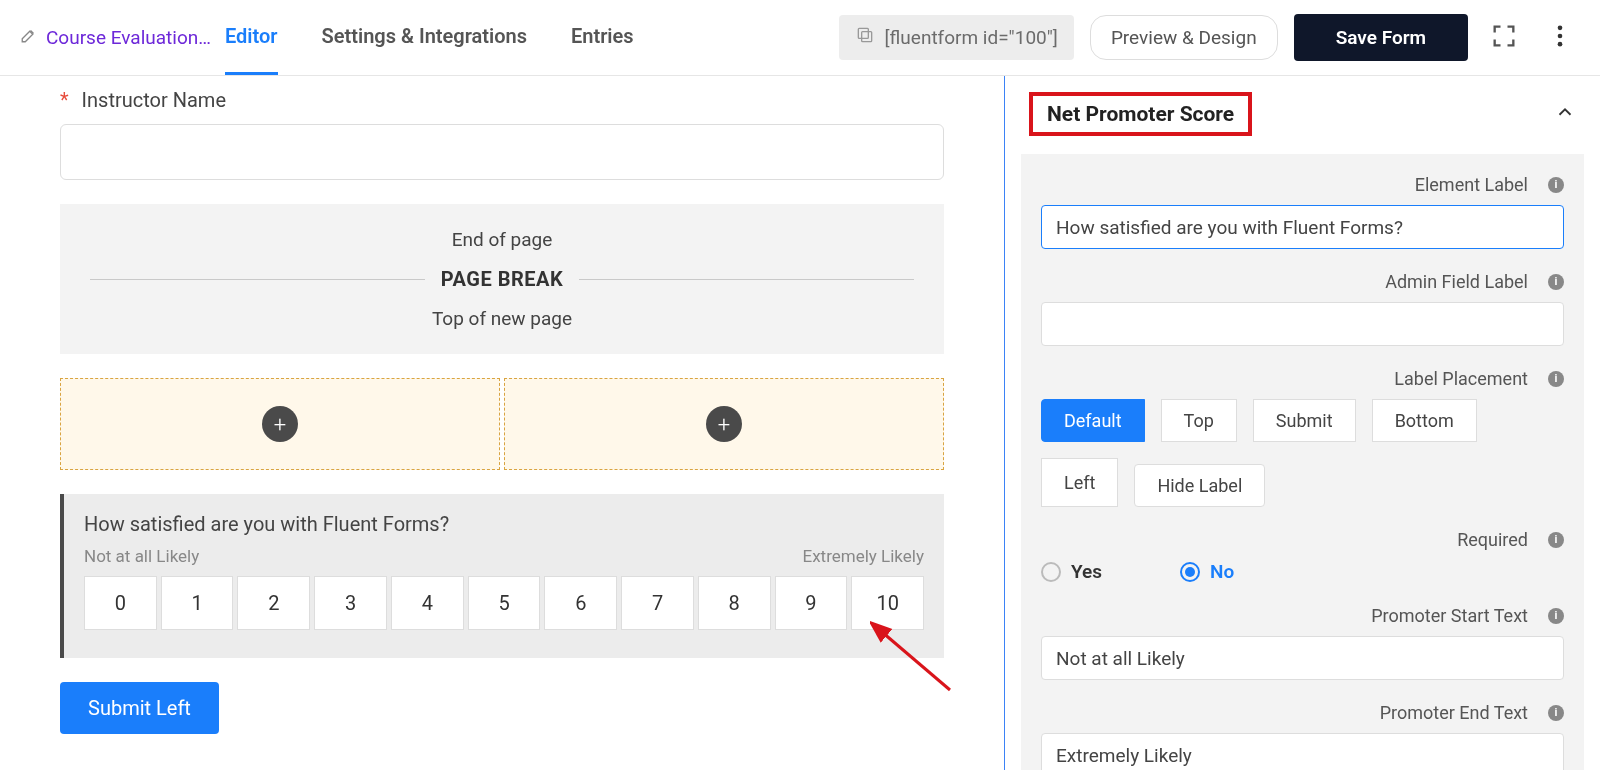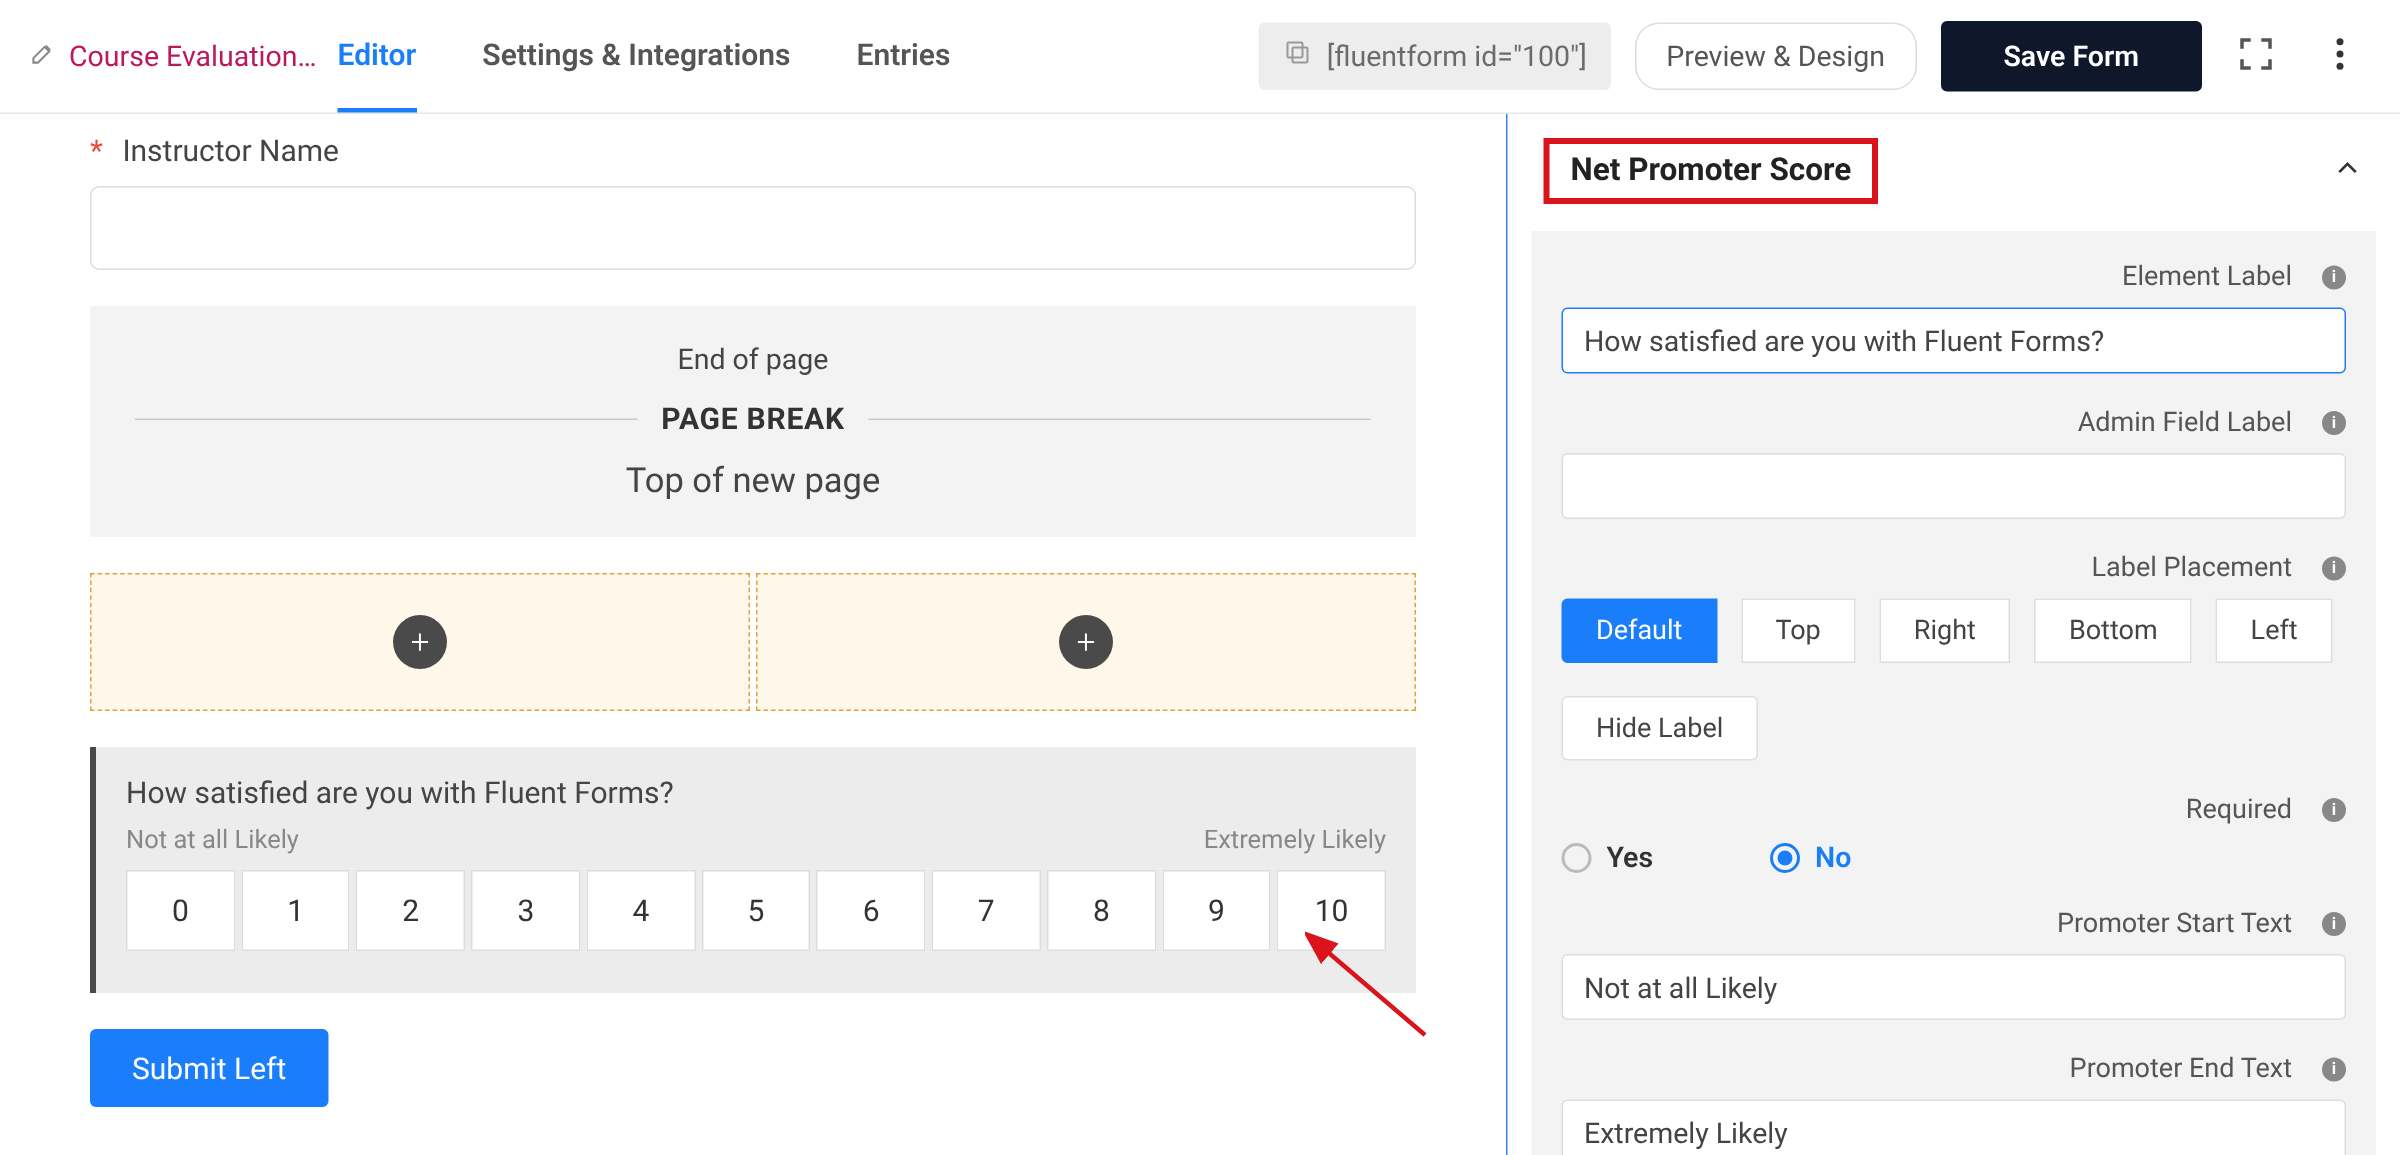--- a/index.html
+++ b/index.html
@@ -1,20 +1,20 @@
 <!DOCTYPE html>
 <html><head>
 <meta charset="utf-8">
 <style>
   * { box-sizing: border-box; font-family: -apple-system, BlinkMacSystemFont, "Segoe UI", Roboto, sans-serif; }
   body { margin: 0; background: #fff; color: #333; width: 1600px; height: 770px; overflow: hidden; }
 
   
   .topbar { display: flex; align-items: center; height: 76px; padding: 0 20px; border-bottom: 1px solid #e6e6e6; }
-  .form-name { display: flex; align-items: flex-end; gap: 8px; color: #be185d; font-size: 19px; min-width: 205px; }
+  .form-name { display: flex; align-items: flex-end; gap: 8px; color: #6d28d9; font-size: 19px; min-width: 205px; }
   .pencil-icon svg { width: 18px; height: 18px; stroke: #888; fill: none; stroke-width: 1.8; }
   .tabs { display: flex; align-items: stretch; gap: 44px; height: 100%; }
   .tab { display: flex; align-items: center; font-size: 20px; font-weight: 600; color: #555; cursor: pointer; border-bottom: 3px solid transparent; }
   .tab.active { color: #1a7efb; border-bottom-color: #1a7efb; }
   .top-right { margin-left: auto; display: flex; align-items: center; gap: 16px; }
   .shortcode { display: flex; align-items: center; gap: 10px; background: #ededed; color: #6b6b6b; padding: 10px 16px; border-radius: 4px; font-size: 19px; }
   .shortcode svg { width: 20px; height: 20px; stroke: #999; fill: none; stroke-width: 1.6; }
   .btn-ghost { border: 1px solid #ddd; background: #fff; color: #555; font-size: 19px; padding: 10px 20px; border-radius: 16px; cursor: pointer; }
   .btn-primary { background: #0f172a; color: #fff; border: none; font-size: 19px; font-weight: 600; padding: 12px 42px; border-radius: 4px; cursor: pointer; }
   .icon-btn { background: none; border: none; cursor: pointer; padding: 6px; }
@@ -29,21 +29,21 @@
   .field-block { margin-bottom: 20px; }
   .field-label { font-size: 20px; color: #444; margin-bottom: 12px; }
   .req-mark { color: #e74c3c; margin-right: 8px; }
   .text-input { width: 100%; height: 56px; border: 1px solid #ddd; border-radius: 6px; background: #fff; }
 
   .page-break { background: #f3f3f3; padding: 24px 30px; text-align: center; margin: 24px 0; }
   .pb-top { font-size: 19px; color: #444; padding-bottom: 10px; }
   .pb-mid-row { display: flex; align-items: center; gap: 16px; margin: 6px 0; }
   .pb-line { flex: 1; height: 1px; background: #c9c9c9; }
   .pb-mid { font-size: 20px; font-weight: 700; color: #333; letter-spacing: 0.5px; }
-  .pb-bot { font-size: 23px; color: #444; padding-top: 10px; }
+  .pb-bot { font-size: 19px; color: #444; padding-top: 10px; }
 
   .drop-row { display: flex; gap: 4px; margin: 24px 0; }
   .drop-cell { flex: 1; border: 1px dashed #d9a441; background: #fff8ea; display: flex; align-items: center; justify-content: center; height: 92px; }
   .plus-circle { width: 36px; height: 36px; border-radius: 50%; background: #4a4a4a; color: #fff; display: flex; align-items: center; justify-content: center; font-size: 22px; font-weight: 300; cursor: pointer; }
 
   .nps-block { background: #ececec; border-left: 4px solid #4a4a4a; padding: 18px 20px 28px; margin-top: 24px; }
   .nps-q { font-size: 20px; color: #444; margin-bottom: 10px; }
   .nps-labels { display: flex; justify-content: space-between; font-size: 17px; color: #888; margin-bottom: 10px; }
   .nps-scale { display: flex; gap: 4px; }
   .nps-cell { flex: 1; height: 54px; background: #fff; border: 1px solid #ddd; display: flex; align-items: center; justify-content: center; font-size: 20px; color: #333; cursor: pointer; }
@@ -206,21 +206,21 @@
       </div>
 
       <div class="sb-field">
         <div class="sb-label">
           <span>Label Placement</span>
           <span class="info-icon">i</span>
         </div>
         <div class="btn-group">
           <button class="bg-btn first active">Default</button>
           <button class="bg-btn">Top</button>
-          <button class="bg-btn">Right</button>
+          <button class="bg-btn">Submit</button>
           <button class="bg-btn">Bottom</button>
           <button class="bg-btn">Left</button>
           <button class="bg-btn wrap-start">Hide Label</button>
         </div>
       </div>
 
       <div class="sb-field">
         <div class="sb-label">
           <span>Required</span>
           <span class="info-icon">i</span>

